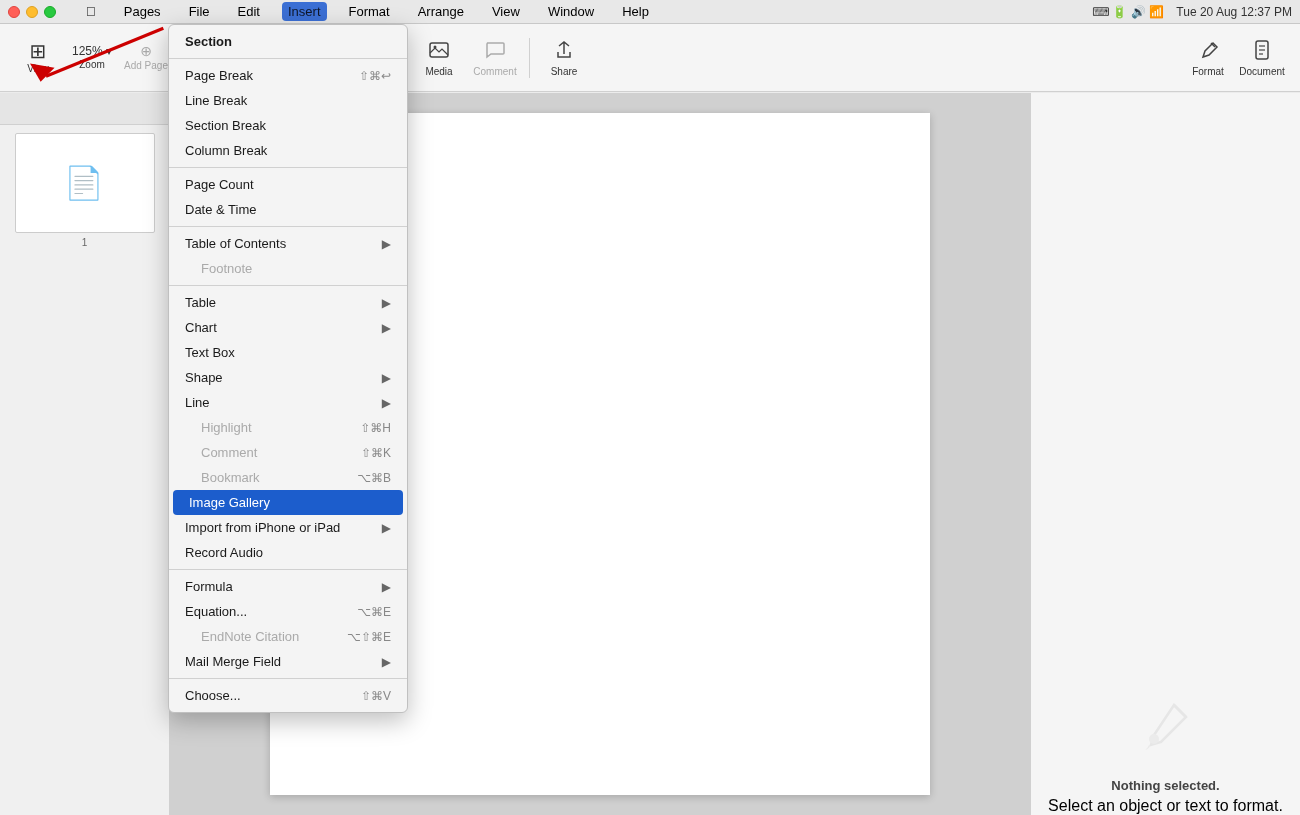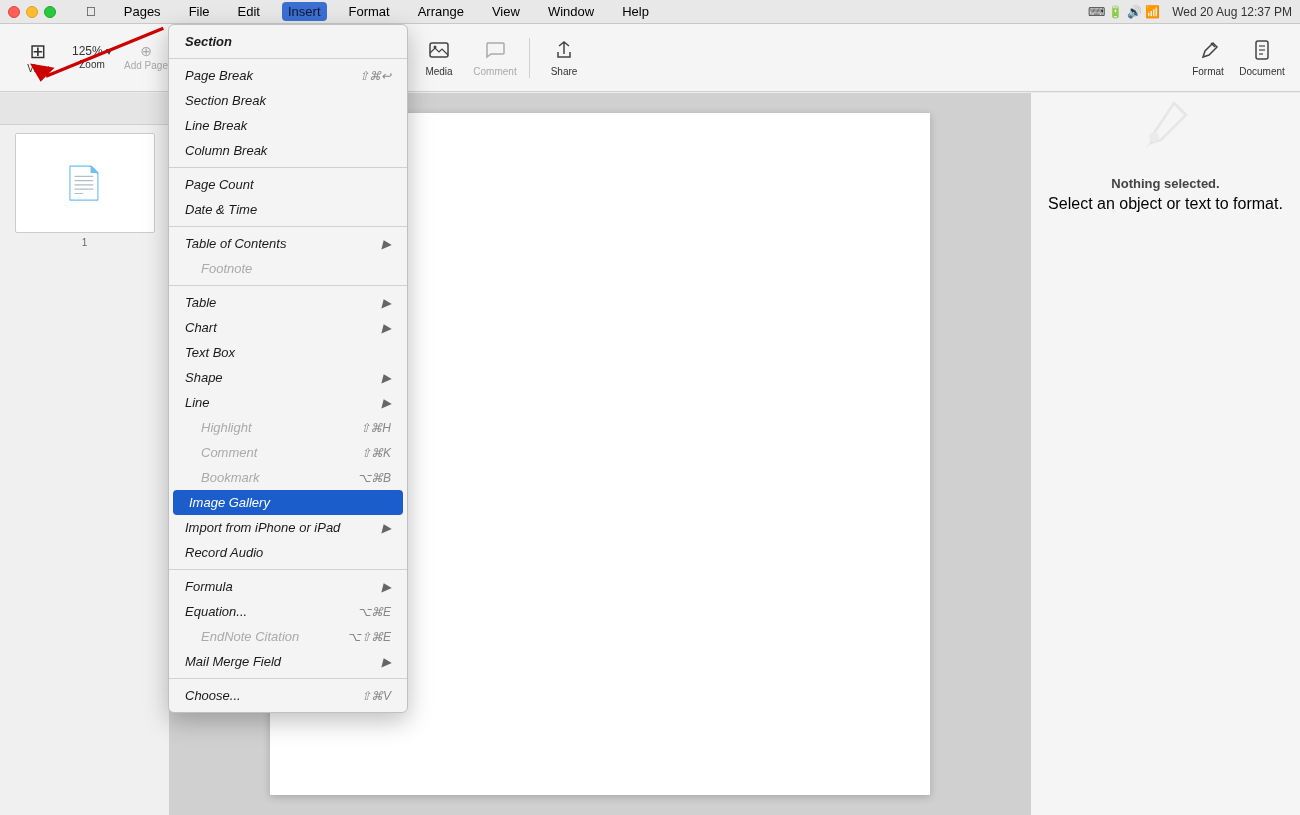--- a/index.html
+++ b/index.html
@@ -162,21 +162,21 @@
       position: absolute;
       right: 0;
       top: 93px;
       width: 270px;
       bottom: 0;
       background: #f5f5f5;
       border-left: 1px solid #d0d0d0;
       display: flex;
       flex-direction: column;
       align-items: center;
-      justify-content: flex-start;
+      justify-content: flex-end;
     }
     .right-sidebar-nothing {
       text-align: center;
       color: #666;
     }
     .right-sidebar-nothing .icon-paintbrush {
       font-size: 48px;
       margin-bottom: 12px;
       opacity: 0.4;
       color: #888;
@@ -207,21 +207,20 @@
     }
     .menu-item {
       padding: 5px 16px 5px 16px;
       font-size: 13px;
       color: #1a1a1a;
       cursor: pointer;
       display: flex;
       align-items: center;
       justify-content: space-between;
       white-space: nowrap;
-      font-style: italic;
     }
     .menu-item.highlighted {
       background: #1c5dcc;
       color: white;
       border-radius: 4px;
       margin: 0 4px;
     }
     .menu-item.disabled {
       color: #aaa;
       cursor: default;
@@ -299,21 +298,21 @@
   <span class="menu-bar-item">File</span>
   <span class="menu-bar-item">Edit</span>
   <span class="menu-bar-item active">Insert</span>
   <span class="menu-bar-item">Format</span>
   <span class="menu-bar-item">Arrange</span>
   <span class="menu-bar-item">View</span>
   <span class="menu-bar-item">Window</span>
   <span class="menu-bar-item">Help</span>
   <div class="menu-bar-right">
     <span>⌨ 🔋 🔊 📶</span>
-    <span>Wed 20 Aug  12:37 PM</span>
+    <span>Tue 20 Aug  12:37 PM</span>
   </div>
 </div>
 
 <div class="toolbar">
   <div class="toolbar-group">
     <div class="toolbar-btn">
       <div class="icon-area">⊞</div>
       <span>View</span>
     </div>
     <div class="toolbar-btn">
@@ -456,24 +455,24 @@
   <div class="menu-item section-header">
     <span>Section</span>
   </div>
   <div class="menu-separator"></div>
 
   <div class="menu-item">
     <span>Page Break</span>
     <span class="menu-shortcut">⇧⌘↩</span>
   </div>
   <div class="menu-item">
+    <span>Line Break</span>
+  </div>
+  <div class="menu-item">
     <span>Section Break</span>
-  </div>
-  <div class="menu-item">
-    <span>Line Break</span>
   </div>
   <div class="menu-item">
     <span>Column Break</span>
   </div>
   <div class="menu-separator"></div>
 
   <div class="menu-item">
     <span>Page Count</span>
   </div>
   <div class="menu-item">

